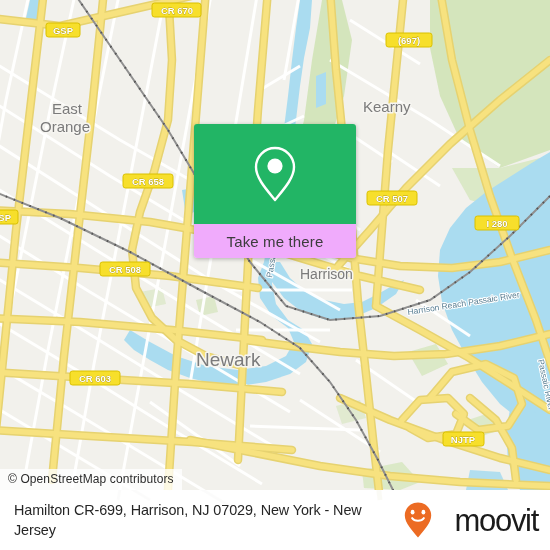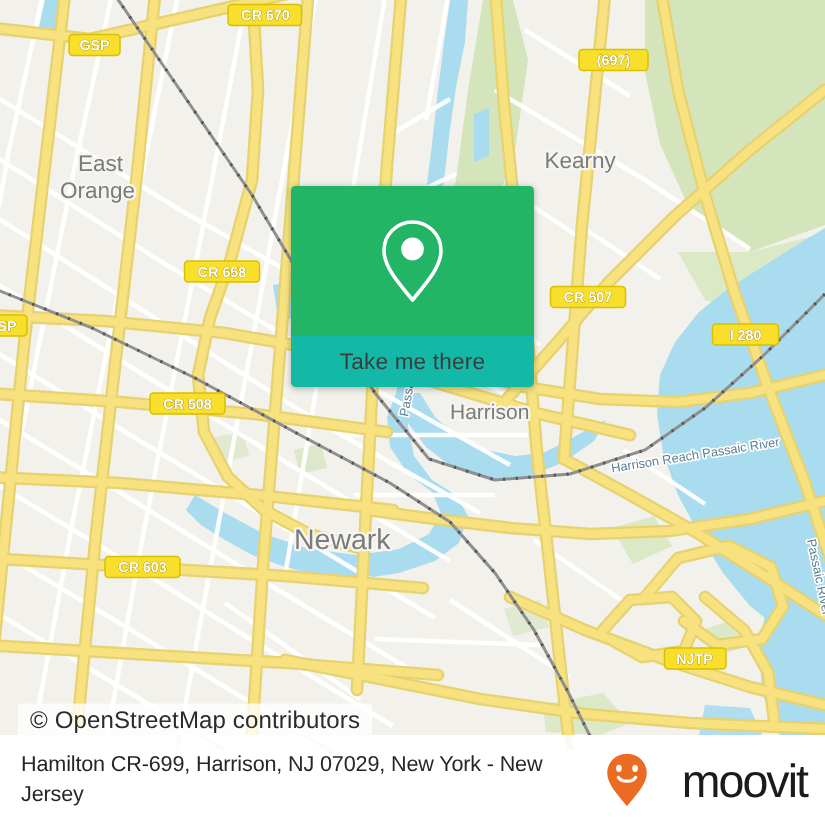--- a/index.html
+++ b/index.html
@@ -12,42 +12,42 @@
 
   
   .map{
     position:absolute;left:0;top:0;width:550px;height:490px;
     background:#f2f1ec;overflow:hidden;
   }
   .map-svg{position:absolute;left:0;top:0;}
 
   
   .attribution{
-    position:absolute;left:12px;top:469px;
+    position:absolute;left:0;top:469px;
     background:rgba(255,255,255,0.78);
     padding:3px 8px 4px 8px;
-    font-size:16px;color:#2b2b2b;
+    font-size:12px;color:#2b2b2b;
     letter-spacing:0.1px;
     white-space:nowrap;
     z-index:30;
   }
 
   
   .card{
     position:absolute;left:194px;top:124px;width:162px;
     border-radius:3px;overflow:hidden;
     box-shadow:0 1px 4px rgba(0,0,0,0.28);
     z-index:40;
   }
   .card-top{
     background:#22b565;height:100px;
     display:flex;align-items:center;justify-content:center;
   }
   .card-bottom{
-    background:#14b8a6;height:34px;
+    background:#f0abfc;height:34px;
     display:flex;align-items:center;justify-content:center;
   }
   .card-label{
     font-size:15px;color:#3c3c3c;letter-spacing:0.15px;
   }
 
   
   .footer{
     position:absolute;left:0;top:490px;width:550px;height:60px;
     background:#ffffff;overflow:hidden;

